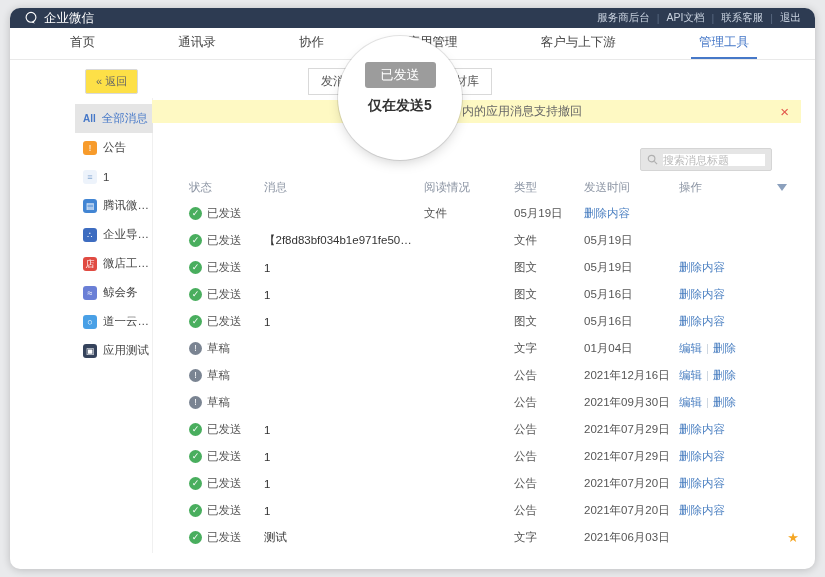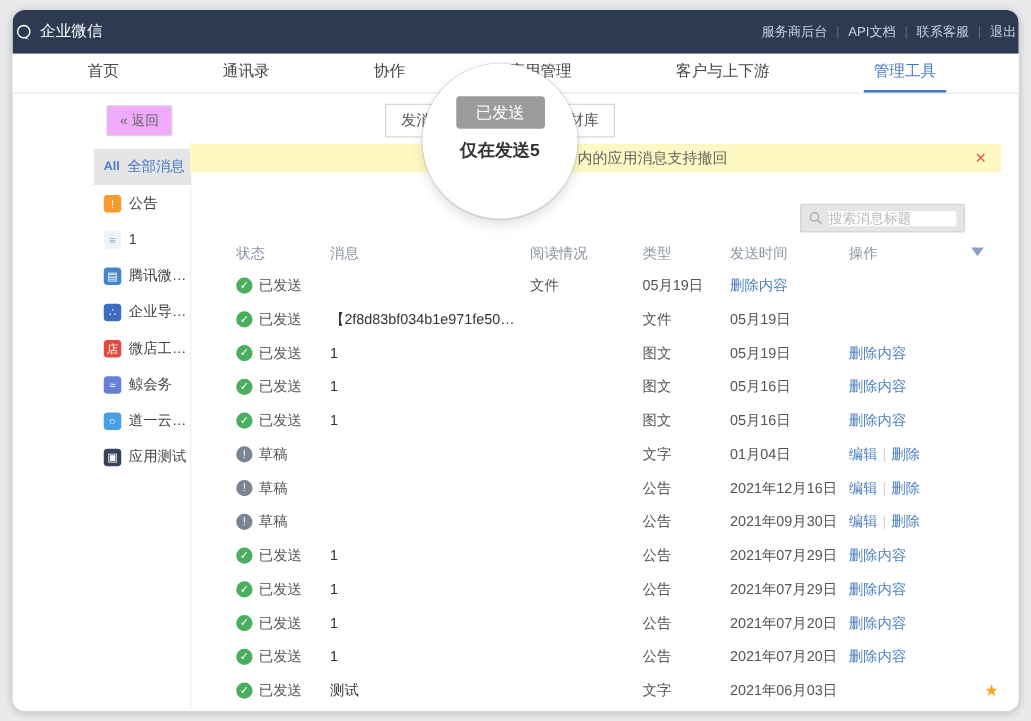--- a/index.html
+++ b/index.html
@@ -2,37 +2,37 @@
 <html><head>
 <meta charset="utf-8">
 <style>
   * { margin:0; padding:0; box-sizing:border-box; }
   html,body { width:825px; height:577px; }
   body { background:#e9eaec; font-family:"Liberation Sans","DejaVu Sans",sans-serif; overflow:hidden; }
   .app { position:relative; width:805px; height:561px; margin:8px auto; background:#fff;
          border-radius:10px; overflow:hidden; box-shadow:0 1px 8px rgba(0,0,0,.2); }
 
   
-  .topbar { height:35px; background:#2d3b52; display:flex; align-items:center; padding:0 2px; color:#fff; }
+  .topbar { height:20px; background:#2d3b52; display:flex; align-items:center; padding:0 14px; color:#fff; }
   .brand { display:flex; align-items:center; gap:6px; font-size:12.5px; cursor:pointer; }
   .logo  { display:flex; align-items:center; }
   .topbar-links { margin-left:auto; display:flex; align-items:center; gap:7px; font-size:10.5px; color:#c9d2df; }
   .topbar-links .sep { color:#5a6a82; }
   .topbar-links .tlink { cursor:pointer; }
 
   
   .navbar { height:32px; display:flex; align-items:stretch; justify-content:space-between;
             padding:0 58px 0 52px; border-bottom:1px solid #e9e9e9; background:#fff; }
   .nav-item { display:flex; align-items:center; padding:0 8px; font-size:12.5px; color:#444;
               border-bottom:2px solid transparent; cursor:pointer; }
   .nav-item.active { color:#4678c8; border-bottom-color:#4678c8; }
 
   .main { position:relative; height:501px; }
 
-  .back { position:absolute; left:75px; top:9px; padding:4px 10px; background:#f0abfc; border:1px solid #d9d9d9;
+  .back { position:absolute; left:75px; top:9px; padding:4px 10px; background:#fde047; border:1px solid #d9d9d9;
           border-radius:2px; font-size:11px; color:#666; cursor:pointer; z-index:2; }
 
   .tabs { position:absolute; left:299px; top:8px; display:flex; z-index:2; }
   .tab  { padding:4px 12px; font-size:12px; color:#555; background:#fff; border:1px solid #d9d9d9;
           margin-left:-1px; cursor:pointer; }
   .tab.active { background:#f2f2f2; }
 
   .divider-v { position:absolute; left:142px; top:38px; bottom:8px; width:1px; background:#f0f0f0; }
 
   

